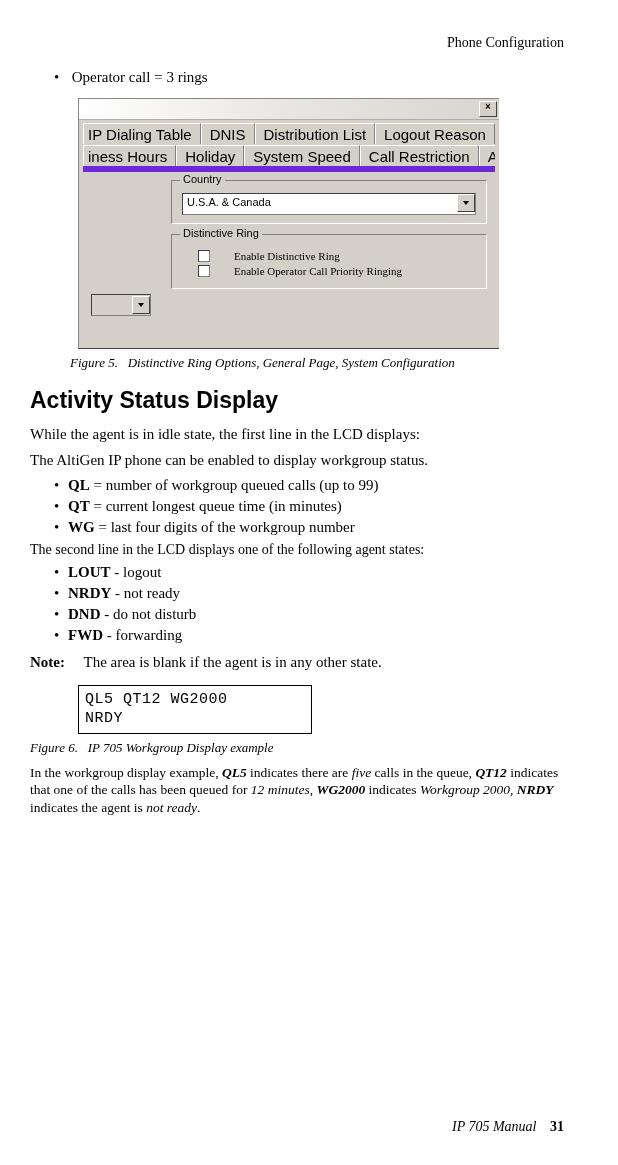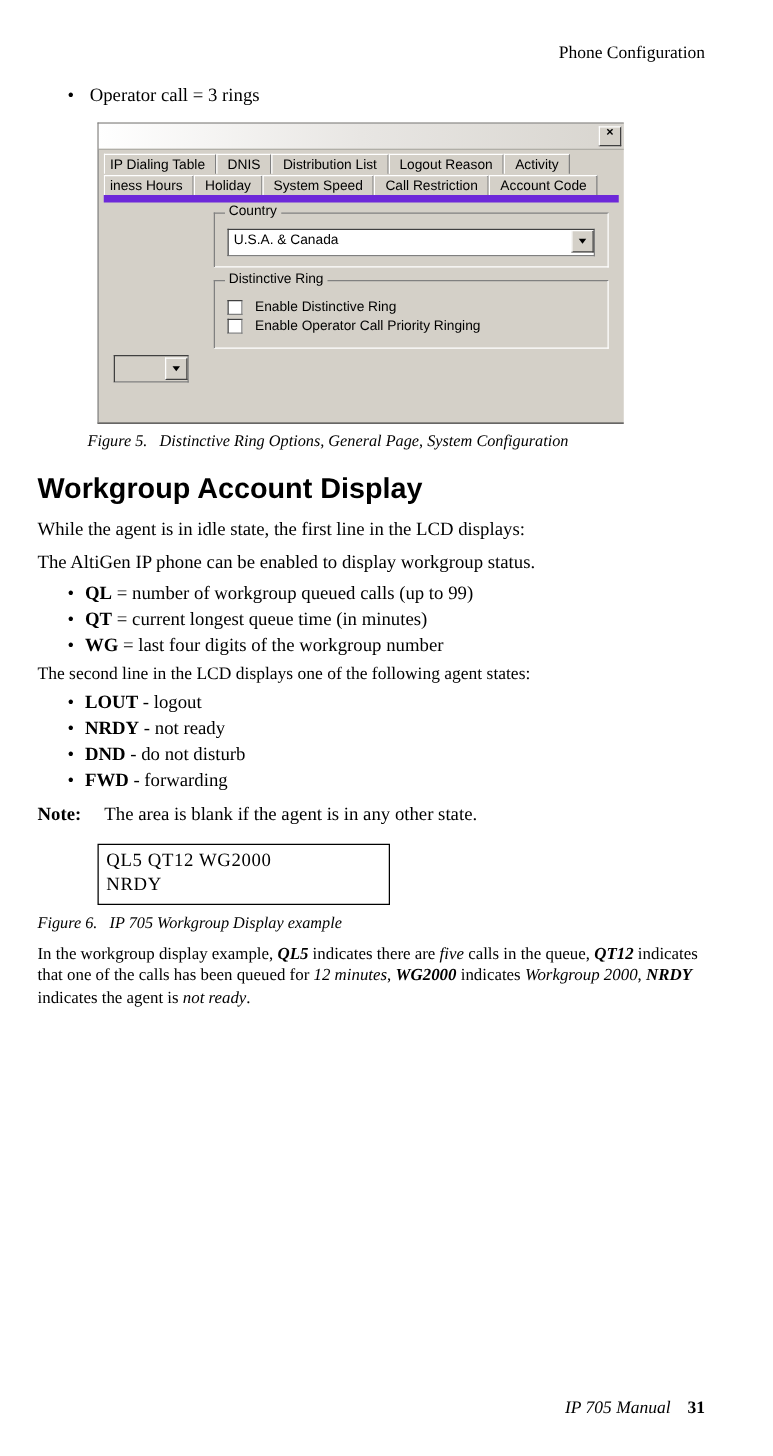--- a/index.html
+++ b/index.html
@@ -75,21 +75,21 @@
     gap: 0;
     margin-bottom: 0;
     overflow: hidden;
   }
   .tab {
     padding: 2px 8px;
     border: 1px solid #fff;
     border-right-color: #808080;
     border-bottom: none;
     background: #d4d0c8;
-    font-size: 11px;
+    font-size: 15px;
     white-space: nowrap;
     position: relative;
     top: 1px;
     cursor: default;
   }
   .tab.cut-left {
     padding-left: 4px;
   }
   .tabpanel {
     border-top: 6px solid #6d28d9;
@@ -163,23 +163,24 @@
   .combo-full .val {
     flex: 1;
     padding: 2px 4px;
     font-size: 11px;
     overflow: hidden;
     white-space: nowrap;
   }
   .checkrow {
     display: flex;
     align-items: center;
-    gap: 10px;
-    margin: 3px 0;
+    gap: 24px;
+    margin: 3px 16px;
     font-size: 11px;
+    font-family: Liberation Serif, serif;
   }
   .checkbox {
     width: 12px;
     height: 12px;
     background: #fff;
     border: 1px solid #808080;
     border-top-color: #404040;
     border-left-color: #404040;
     box-sizing: border-box;
   }
@@ -224,21 +225,21 @@
     width: 50px;
   }
   
   .lcd-wrap {
     margin: 4px 0 6px 48px;
   }
   .lcd {
     width: 220px;
     border: 1px solid #000;
     padding: 4px 6px;
-    font-family: Liberation Serif, serif;
+    font-family: Liberation Mono, monospace;
     font-size: 15px;
     letter-spacing: 0.5px;
     line-height: 1.3;
   }
   .fig6-caption {
     font-style: italic;
     font-size: 13px;
     margin: 6px 0 8px 0;
   }
   .explain {
@@ -323,21 +324,21 @@
         </div>
       </div>
     </div>
   </div>
 </div>
 
 <div class="fig-caption">
   <span>Figure 5.</span>&nbsp;&nbsp;&nbsp;<span>Distinctive Ring Options, General Page, System Configuration</span>
 </div>
 
-<h2 class="section">Workgroup Account Display</h2>
+<h2 class="section">Activity Status Display</h2>
 
 <p class="body-p">While the agent is in idle state, the first line in the LCD displays:</p>
 <p class="body-p">The AltiGen IP phone can be enabled to display workgroup status.</p>
 
 <div class="bullets">
   <div class="row"><span class="dot">•</span><b>QL</b><span> = number of workgroup queued calls (up to 99)</span></div>
   <div class="row"><span class="dot">•</span><b>QT</b><span> = current longest queue time (in minutes)</span></div>
   <div class="row"><span class="dot">•</span><b>WG</b><span> = last four digits of the workgroup number</span></div>
 </div>
 

